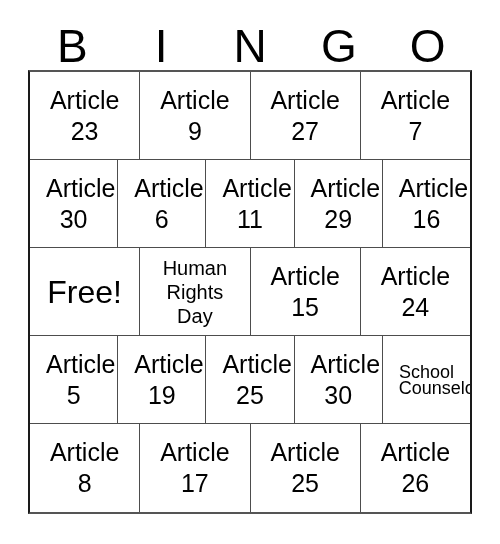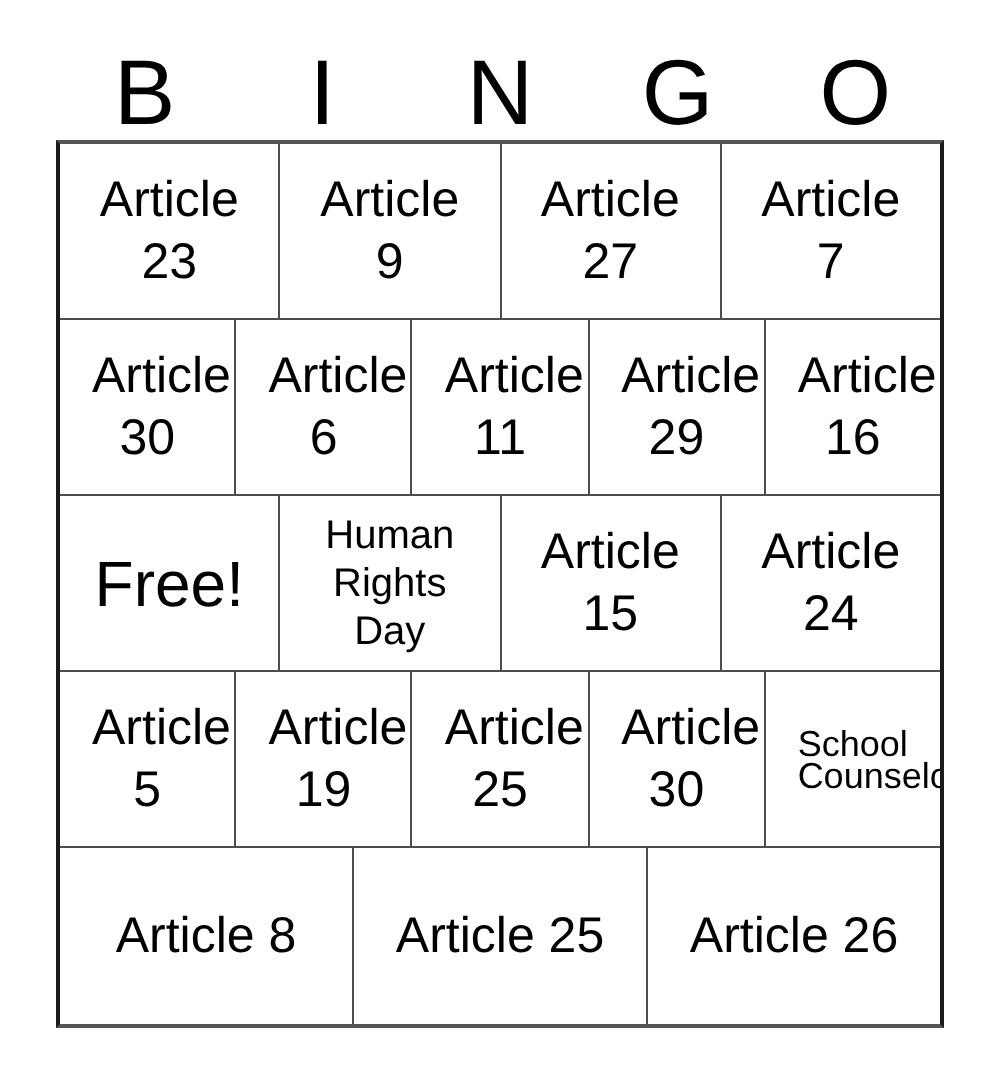--- a/index.html
+++ b/index.html
@@ -170,20 +170,23 @@
       <div class="cell size-tiny">
           <span class="cell-text">School Counselors</span>
         </div>
     </div>
 
     <div class="grid-row">
       <div class="cell size-normal">
           <span class="cell-text">Article 8</span>
         </div>
       <div class="cell size-normal">
+          <span class="cell-text">Article 17</span>
+        </div>
+      <div class="cell size-normal">
           <span class="cell-text">Article 25</span>
         </div>
       <div class="cell size-normal">
           <span class="cell-text">Article 26</span>
         </div>
     </div>
 
   </div>
 </div>
 

